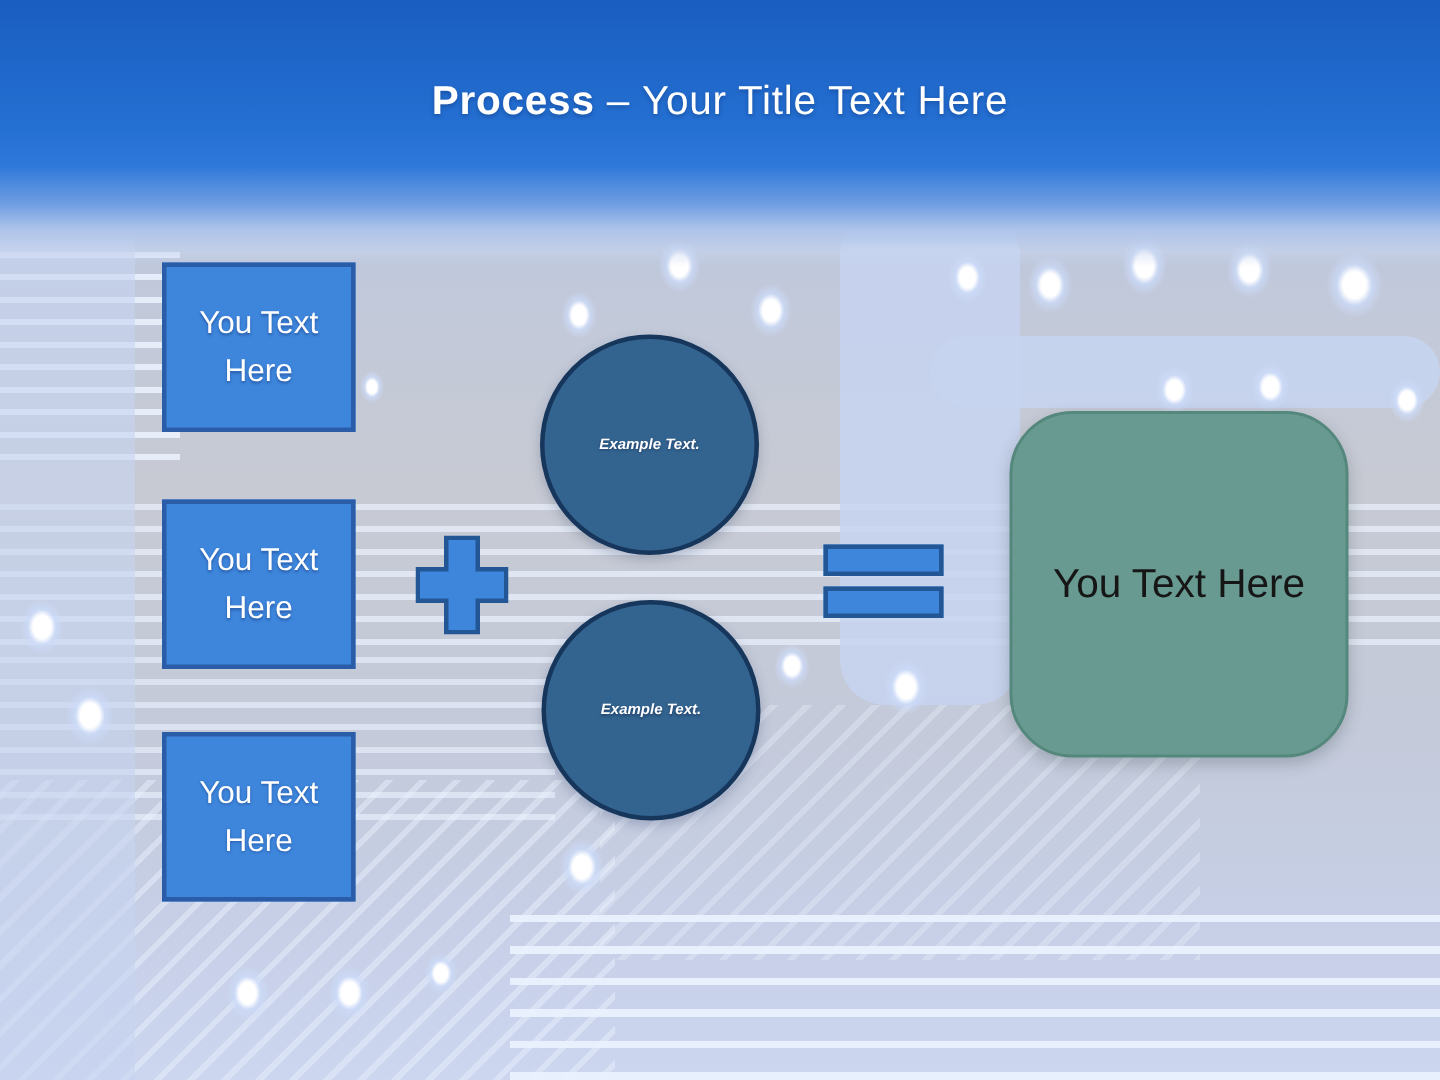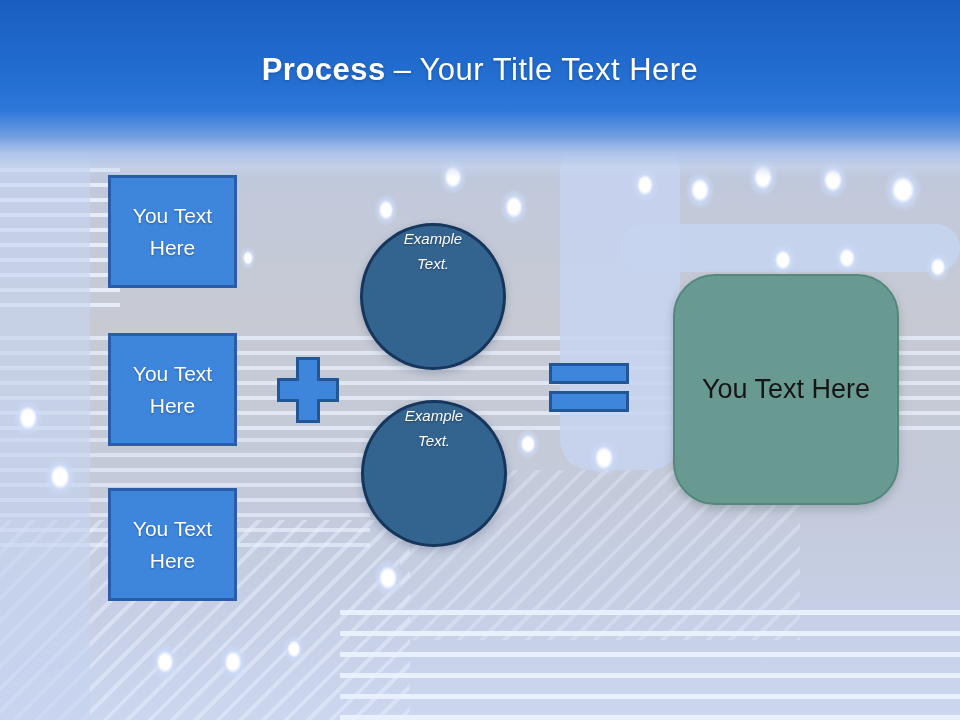--- a/index.html
+++ b/index.html
@@ -53,41 +53,41 @@
 
   
   .header {
     position:absolute; left:0; top:0; width:960px; height:178px;
     background:linear-gradient(180deg,
       #1a5dc0 0%, #1f66c9 22%, #2470d2 48%, #2e78da 62%,
       #6d9ce2 76%, #aec4ea 86%, rgba(200,214,240,.55) 94%, rgba(200,214,240,0) 100%);
   }
   .title {
     position:absolute; left:0; top:52px; width:960px;
-    text-align:center; color:#ffffff; font-size:31px;
+    text-align:center; color:#ffffff; font-size:27px;
     text-shadow:0 1px 3px rgba(10,30,80,.35); letter-spacing:.5px;
   }
   .title .bold { font-weight:bold; }
   .title .sep  { margin:0 8px; }
 
   
   .input-box {
     position:absolute; left:108px; width:129px; height:113px; box-sizing:border-box;
     background:#3d86dc; border:3px solid #2a5ca8;
     display:flex; align-items:center; justify-content:center; text-align:center;
     color:#fff; font-size:21px; line-height:32px;
     text-shadow:0 1px 2px rgba(0,0,60,.35);
   }
   .input-box .lbl { width:100px; }
 
   .circle {
     position:absolute; width:146px; height:147px; box-sizing:border-box;
     background:#336490; border:3px solid #16365c; border-radius:50%;
-    display:flex; align-items:flex-start; justify-content:center; text-align:center;
-    color:#fff; font-size:15px; font-weight:normal; font-style:italic; line-height:25px;
+    display:flex; align-items:center; justify-content:center; text-align:center;
+    color:#fff; font-size:10px; font-weight:bold; font-style:italic; line-height:25px;
     text-shadow:0 1px 2px rgba(0,0,40,.4);
     box-shadow:0 3px 8px rgba(30,50,90,.25);
   }
   .circle .lbl { width:84px; }
 
   .equals { position:absolute; left:549px; top:363px; width:80px; }
   .equals .bar {
     width:80px; height:21px; box-sizing:border-box;
     background:#3d86dc; border:3px solid #235695; margin-bottom:7px;
   }

